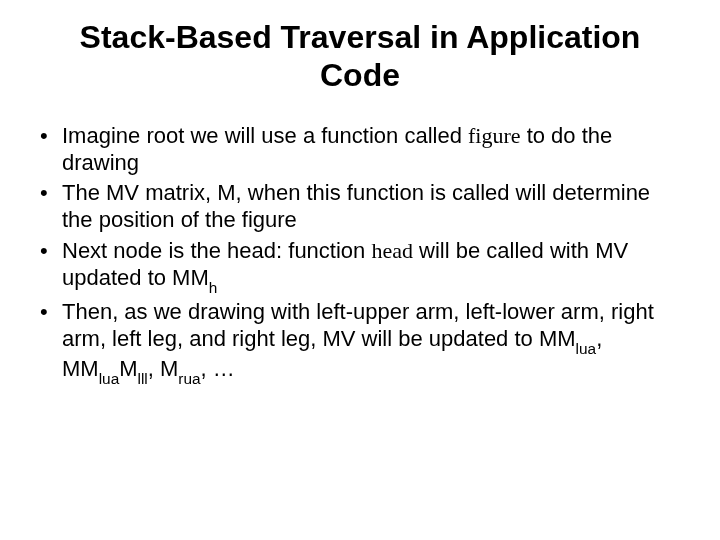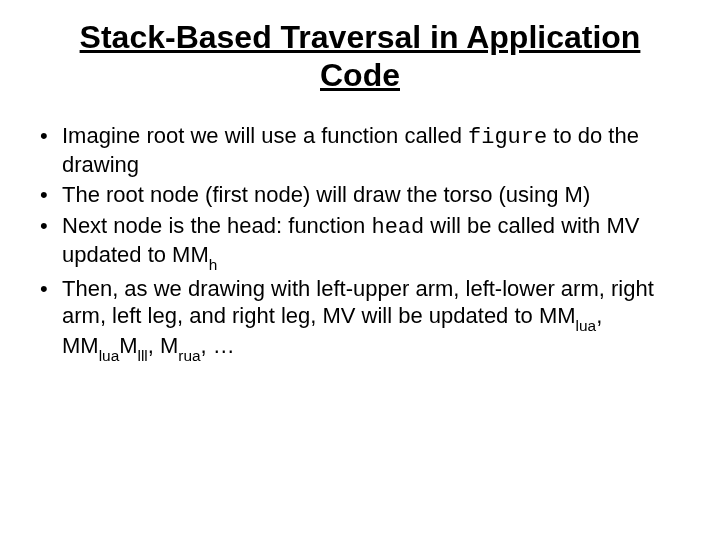--- a/index.html
+++ b/index.html
@@ -1,35 +1,35 @@
 <!DOCTYPE html>
 <html><head>
 <meta charset="utf-8">
 <style>
   * { margin: 0; padding: 0; box-sizing: border-box; }
   html, body { width: 720px; height: 540px; background: #fff; font-family: Arial, Helvetica, sans-serif; color: #000; }
   .slide { width: 720px; height: 540px; padding: 18px 38px 0 38px; }
-  .title { font-size: 32px; font-weight: bold; text-align: center; line-height: 1.2; margin-bottom: 28px; text-decoration: underline; }
+  .title { font-size: 32px; font-weight: bold; text-align: center; line-height: 1.2; margin-bottom: 28px; }
   .bullets { list-style: none; }
   .bullets li { font-size: 22px; line-height: 1.22; margin-bottom: 4px; position: relative; padding-left: 24px; }
   .bullets li::before { content: "•"; position: absolute; left: 2px; top: 0; font-size: 22px; }
-  .mono { font-family: Liberation Mono, monospace; }
+  .mono { font-family: Liberation Serif, serif; }
   .sub { font-size: 0.7em; vertical-align: sub; position: relative; top: 0.15em; }
 </style>
 </head>
 <body>
 
 <div class="slide">
   <h1 class="title">Stack-Based Traversal in Application Code</h1>
   <ul class="bullets">
     <li>
       <span>Imagine root we will use a function called </span><span class="mono">figure</span><span> to do the drawing</span>
     </li>
     <li>
-      <span>The root node (first node) will draw the torso (using M)</span>
+      <span>The MV matrix, M, when this function is called will determine the position of the figure</span>
     </li>
     <li>
       <span>Next node is the head: function </span><span class="mono">head</span><span> will be called with MV updated to MM</span><span class="sub">h</span>
     </li>
     <li>
       <span>Then, as we drawing with left-upper arm, left-lower arm, right arm, left leg, and right leg, MV will be updated to MM</span><span class="sub">lua</span><span>, MM</span><span class="sub">lua</span><span>M</span><span class="sub">lll</span><span>, M</span><span class="sub">rua</span><span>, …</span>
     </li>
   </ul>
 </div>
 

